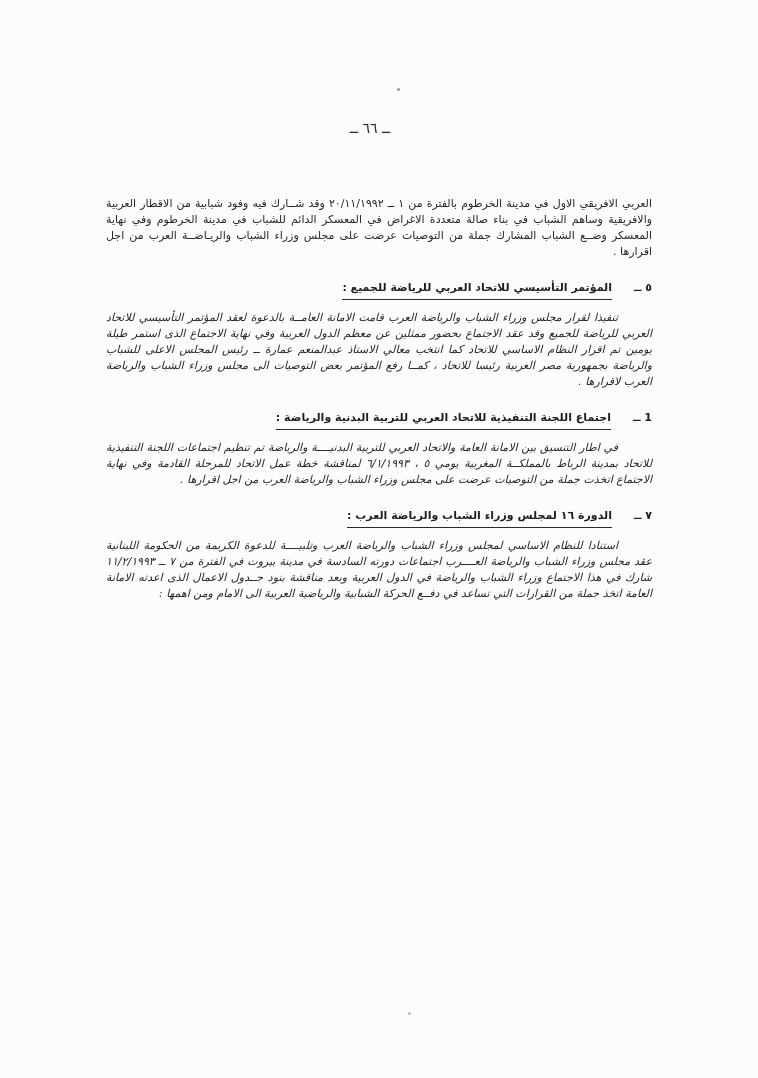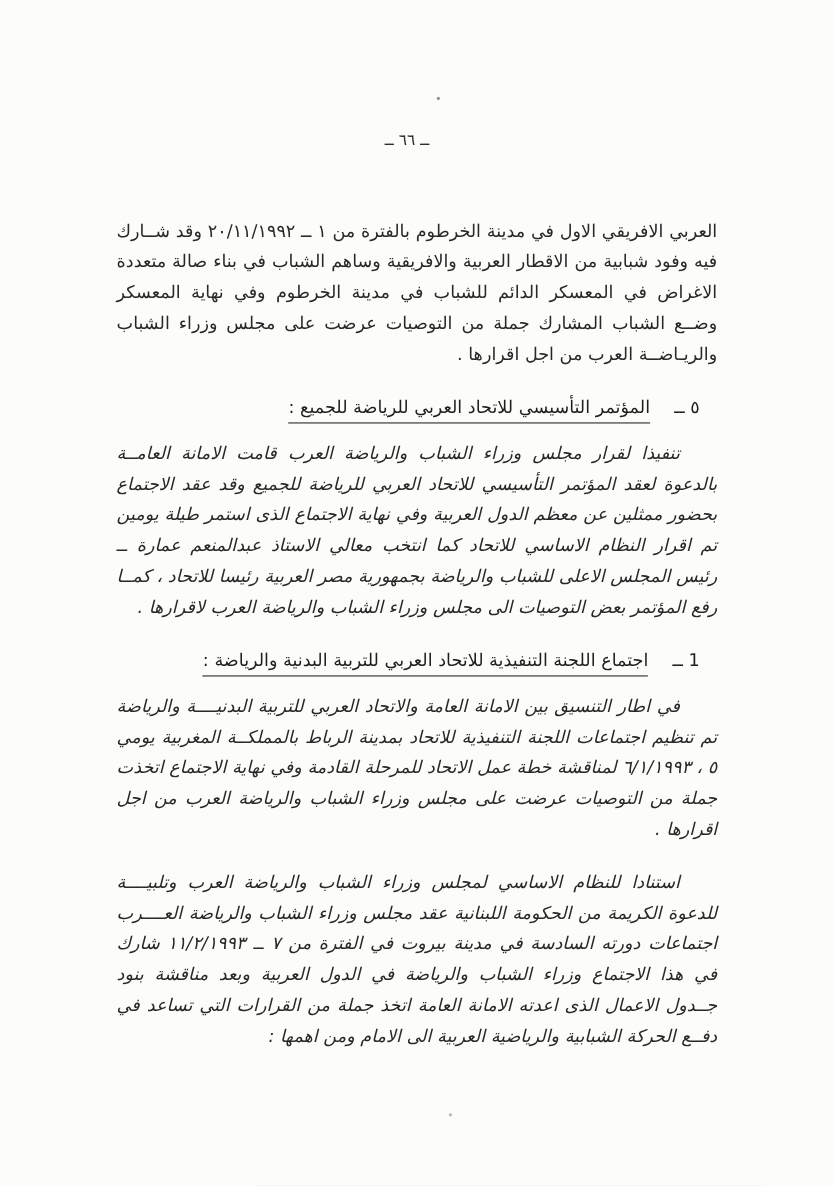--- a/index.html
+++ b/index.html
@@ -27,38 +27,38 @@
     font-size: 14px;
     letter-spacing: 2px;
     color: #2b2b2b;
   }
   .content {
     position: absolute;
     top: 196px;
     right: 106px;
     width: 546px;
     direction: rtl;
-    font-size: 16px;
-    line-height: 28px;
+    font-size: 11px;
+    line-height: 16px;
     text-align: justify;
     color: #282828;
   }
   .para {
     margin: 0;
   }
   .para.indent {
     text-indent: 34px;
     font-style: italic;
   }
   .section {
     margin-top: 20px;
   }
   .heading {
-    font-weight: normal;
-    margin: 0 16px 14px 0;
+    font-weight: bold;
+    margin: 0 0 14px 0;
     color: #1e1e1e;
     white-space: nowrap;
   }
   .sec-num {
     display: inline-block;
     margin-left: 22px;
   }
   .sec-title {
     border-bottom: 1.6px solid #2a2a2a;
     padding-bottom: 5px;
@@ -96,17 +96,20 @@
     </div>
 
     <div class="section">
       <div class="heading">
         <span class="sec-num">1 ــ</span><span class="sec-title">اجتماع اللجنة التنفيذية للاتحاد العربي للتربية البدنية والرياضة :</span>
       </div>
       <p class="para indent">في اطار التنسيق بين الامانة العامة والاتحاد العربي للتربية البدنيــــة والرياضة تم تنظيم اجتماعات اللجنة التنفيذية للاتحاد بمدينة الرباط بالمملكــة المغربية يومي ٥ ، ٦/١/١٩٩٣ لمناقشة خطة عمل الاتحاد للمرحلة القادمة وفي نهاية الاجتماع اتخذت جملة من التوصيات عرضت على مجلس وزراء الشباب والرياضة العرب من اجل اقرارها .</p>
     </div>
 
     <div class="section">
+      <div class="heading">
+        <span class="sec-num">٧ ــ</span><span class="sec-title">الدورة ١٦ لمجلس وزراء الشباب والرياضة العرب :</span>
+      </div>
       <p class="para indent">استنادا للنظام الاساسي لمجلس وزراء الشباب والرياضة العرب وتلبيــــة للدعوة الكريمة من الحكومة اللبنانية عقد مجلس وزراء الشباب والرياضة العــــرب اجتماعات دورته السادسة في مدينة بيروت في الفترة من ٧ ــ ١١/٢/١٩٩٣ شارك في هذا الاجتماع وزراء الشباب والرياضة في الدول العربية وبعد مناقشة بنود جــدول الاعمال الذى اعدته الامانة العامة اتخذ جملة من القرارات التي تساعد في دفــع الحركة الشبابية والرياضية العربية الى الامام ومن اهمها :</p>
     </div>
 
   </div>
 </div>
 
 </body></html>

